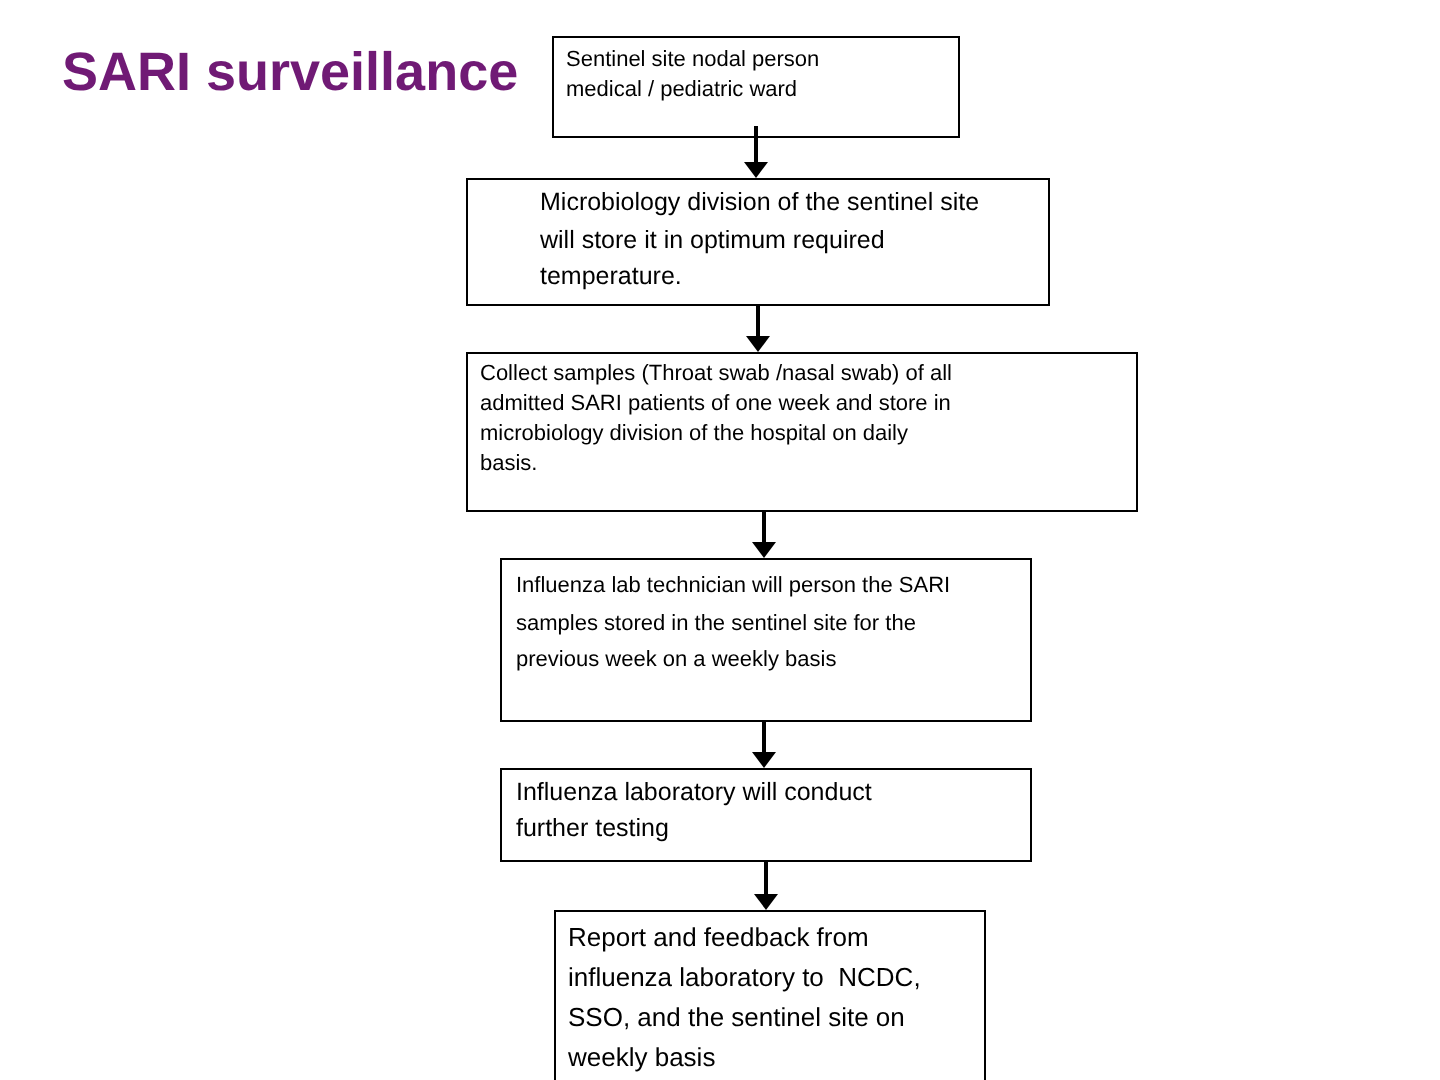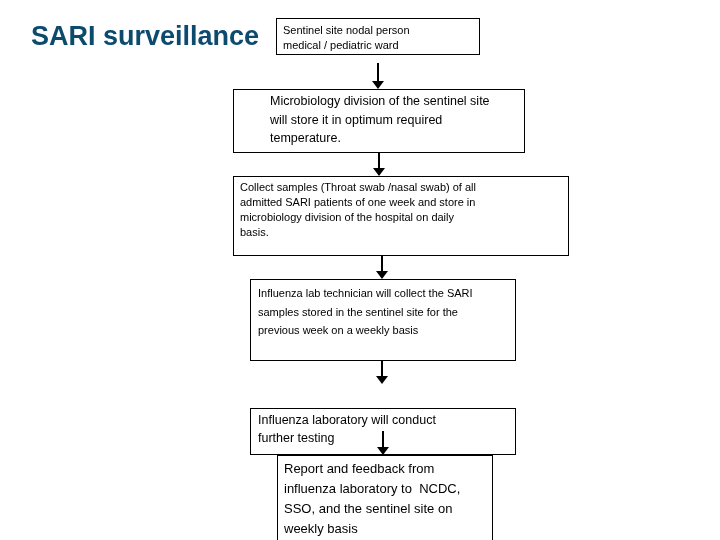--- a/index.html
+++ b/index.html
@@ -20,37 +20,37 @@
     inset: 0;
     background: #ffffff;
   }
   .slide-title {
     position: absolute;
     left: 31px;
     top: 22px;
     font-size: 27px;
     font-weight: bold;
     line-height: 1.1;
-    color: #0c4a6e;
+    color: #701a75;
     letter-spacing: 0px;
     white-space: pre;
   }
   .flow-box {
     position: absolute;
     border: 1.5px solid #000000;
     background: #ffffff;
     box-sizing: border-box;
   }
   .flow-box .box-text {
     display: block;
     white-space: pre;
     color: #000000;
   }
   
-  .box-1 { left: 276px; top: 18px;  width: 204px; height: 37px; padding: 4px 6px; }
+  .box-1 { left: 276px; top: 18px;  width: 204px; height: 51px; padding: 4px 6px; }
   .box-1 .box-text { font-size: 11px;   line-height: 15px; }
 
   .box-2 { left: 233px; top: 89px;  width: 292px; height: 64px; padding: 2px 6px; }
   .box-2 .box-text { font-size: 12.5px; line-height: 18.5px; }
 
   .box-3 { left: 233px; top: 176px; width: 336px; height: 80px; padding: 3px 6px; }
   .box-3 .box-text { font-size: 11px;   line-height: 15px; }
 
   .box-4 { left: 250px; top: 279px; width: 266px; height: 82px; padding: 4px 7px; }
   .box-4 .box-text { font-size: 11px;   line-height: 18.5px; }
@@ -121,31 +121,31 @@
 microbiology division of the hospital on daily
 basis.</span>
   </div>
 
   <div class="varrow arrow-3">
     <div class="shaft" style="background: rgb(0, 0, 0);"></div>
     <div class="head" style="border-top-color: rgb(0, 0, 0);"></div>
   </div>
 
   <div class="flow-box box-4" style="border-color: rgb(0, 0, 0); color: rgb(0, 0, 0);">
-    <span class="box-text">Influenza lab technician will collect the SARI
+    <span class="box-text">Influenza lab technician will person the SARI
 samples stored in the sentinel site for the
 previous week on a weekly basis</span>
   </div>
 
   <div class="varrow arrow-4">
     <div class="shaft" style="background: rgb(0, 0, 0);"></div>
     <div class="head" style="border-top-color: rgb(0, 0, 0);"></div>
   </div>
 
-  <div class="flow-box box-5" style="border-color: rgb(0, 0, 0); color: rgb(0, 0, 0); margin-top: 24px;">
+  <div class="flow-box box-5" style="border-color: rgb(0, 0, 0); color: rgb(0, 0, 0);">
     <span class="box-text">Influenza laboratory will conduct
 further testing</span>
   </div>
 
   <div class="varrow arrow-5">
     <div class="shaft" style="background: rgb(0, 0, 0);"></div>
     <div class="head" style="border-top-color: rgb(0, 0, 0);"></div>
   </div>
 
   <div class="flow-box box-6" style="border-color: rgb(0, 0, 0); color: rgb(0, 0, 0);">

